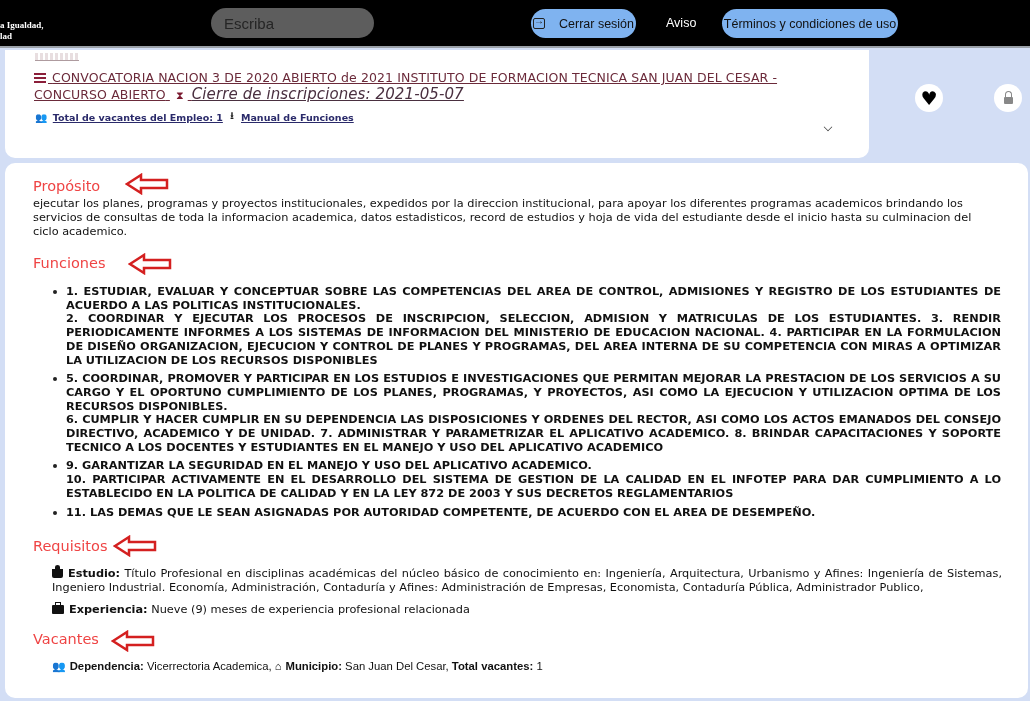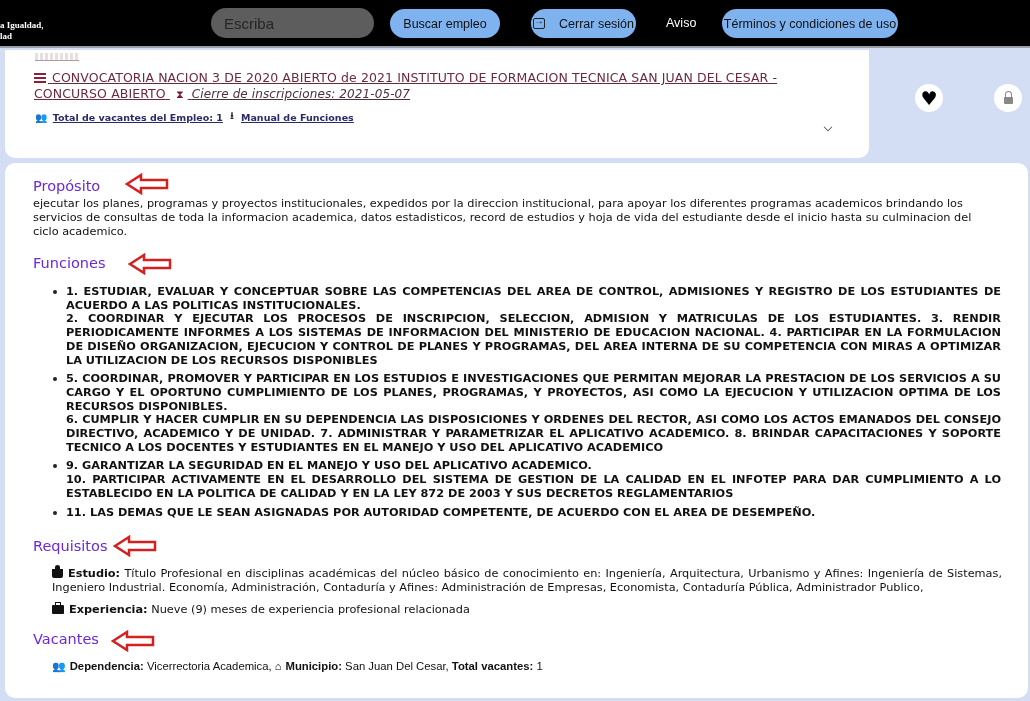--- a/index.html
+++ b/index.html
@@ -63,21 +63,21 @@
     letter-spacing: .1px;
   }
   .menu-ico {
     display: inline-block; width: 12px; height: 10px; vertical-align: -1px; margin-right: 2px;
     background: linear-gradient(#8b1f3a 0 2px, transparent 2px 4px, #8b1f3a 4px 6px, transparent 6px 8px, #8b1f3a 8px 10px);
   }
   .hourglass {
     display: inline-block; color: #7a1a30; font-size: 11px; margin: 0 4px 0 6px; text-decoration: none;
   }
   .cierre {
-    font-style: italic; font-size: 12px; color: #4a3040; text-decoration: underline;
+    font-style: italic; font-size: 15px; color: #4a3040; text-decoration: underline;
   }
   .meta-row {
     position: absolute; left: 30px; top: 106px; font-size: 9.5px; color: #2a2a6a; font-weight: bold;
   }
   .meta-row a { color: #2a2a6a; text-decoration: underline; }
   .users-ico { font-size: 10px; color: #333; margin-right: 2px; }
   .download-ico { display: inline-block; font-size: 10px; color: #222; margin: 0 4px; vertical-align: 2px; }
   .chev {
     position: absolute; left: 818px; top: 72px; width: 10px; height: 10px;
     border-right: 1.5px solid #333; border-bottom: 1.5px solid #333; transform: rotate(45deg) scale(.6);
@@ -95,21 +95,21 @@
   .lock::before {
     content: ""; position: absolute; left: 1px; top: -6px; width: 5px; height: 6px;
     border: 1.5px solid #888; border-bottom: none; border-radius: 4px 4px 0 0;
   }
   
   .card-main {
     position: absolute; left: 5px; top: 163px; width: 1023px; height: 535px;
     background: #fff; border-radius: 10px;
   }
   .h {
-    position: absolute; left: 28px; font-size: 14.5px; color: #6d28d9; font-weight: normal;
+    position: absolute; left: 28px; font-size: 14.5px; color: #ef4444; font-weight: normal;
   }
   .arrow {
     position: absolute; width: 44px; height: 22px;
   }
   .para {
     position: absolute; left: 28px; width: 960px; font-size: 11.3px; line-height: 14px; color: #111;
   }
   ul.funcs {
     position: absolute; left: 46px; top: 122px; width: 950px; list-style: none;
     font-size: 11.3px; line-height: 13.7px; color: #111; text-align: justify;
@@ -144,23 +144,20 @@
 </style>
 </head>
 <body>
 
 <div class="topbar">
   <div class="brand">
     <div>a Igualdad,</div>
     <div>lad</div>
   </div>
   <input class="search" type="text" placeholder="Escriba" style="">
-  <button class="pill btn-buscar">
-      <span>Buscar empleo</span>
-    </button>
   <button class="pill btn-cerrar">
     <span class="logout-ico"></span>
     <span>Cerrar sesión</span>
   </button>
   <span class="aviso">Aviso</span>
   <button class="pill btn-terminos">
       <span>Términos y condiciones de uso</span>
     </button>
 </div>
 

